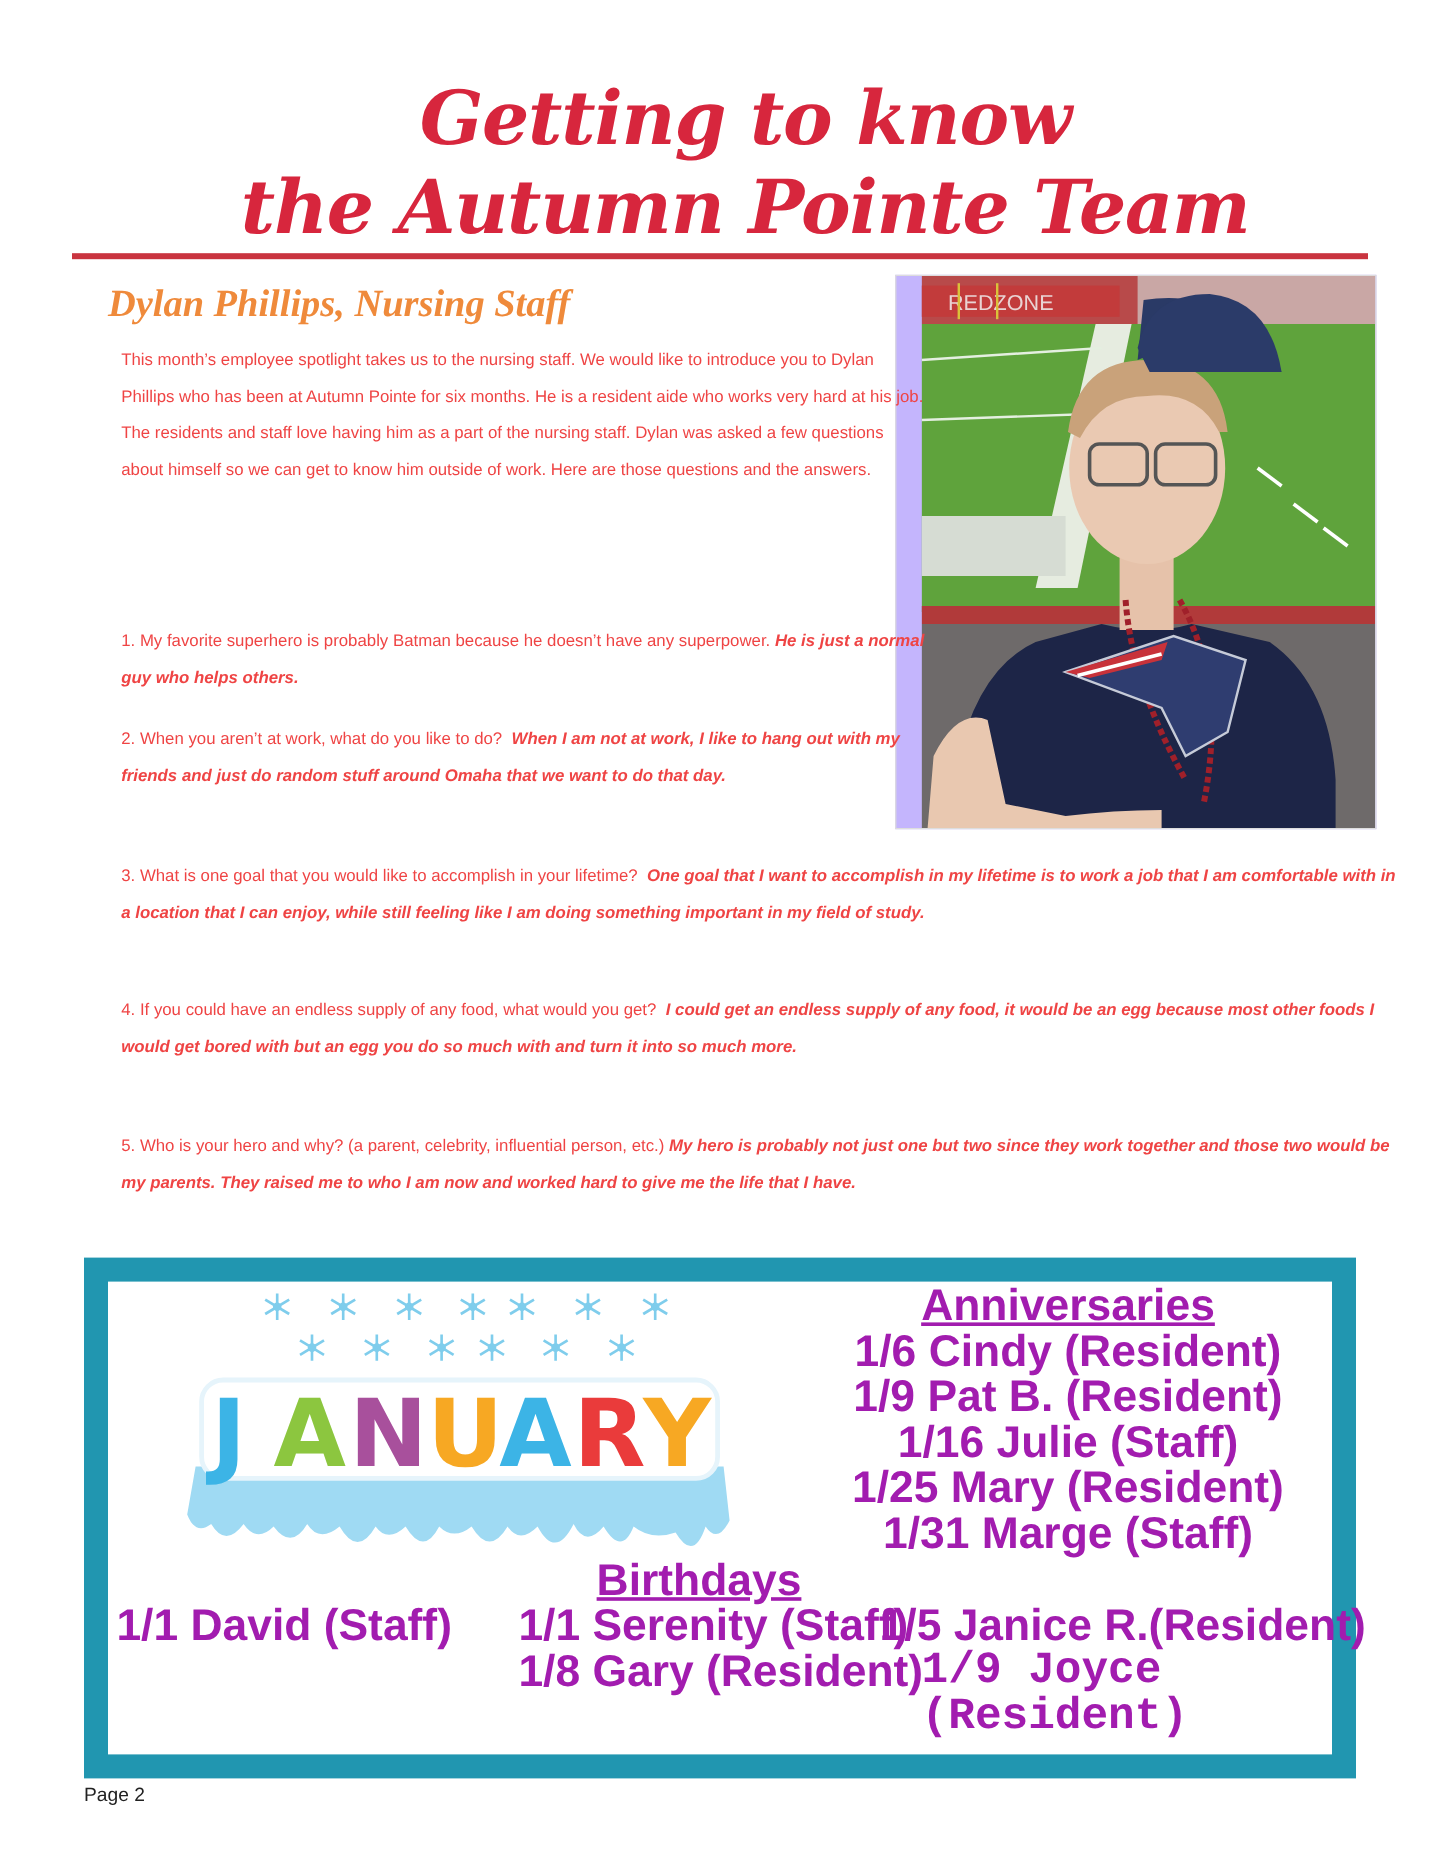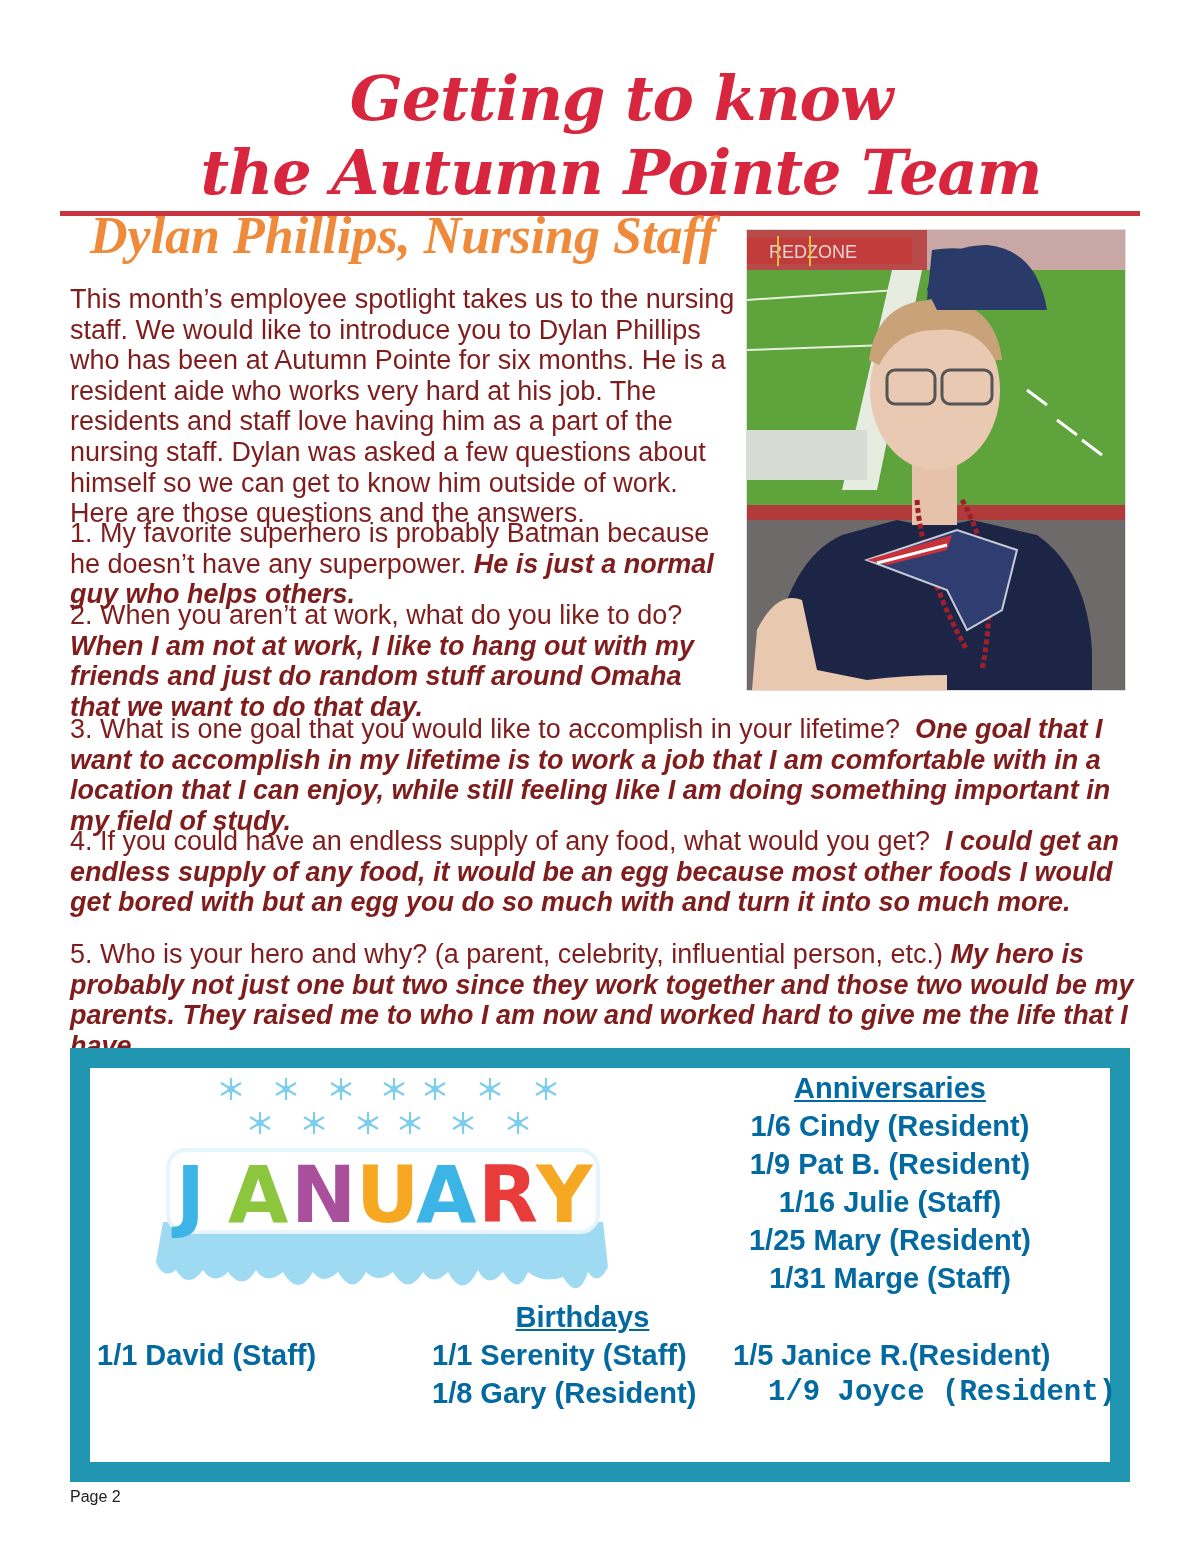--- a/index.html
+++ b/index.html
@@ -1,29 +1,29 @@
 <!DOCTYPE html>
 <html><head>
 <meta charset="utf-8">
 <style>
   html, body { margin: 0; padding: 0; background: #ffffff; }
   body { width: 1200px; height: 1553px; position: relative; overflow: hidden; font-family: "Liberation Sans", sans-serif; color: #222; }
   .title { position: absolute; left: 0; width: 1200px; top: 62px; text-align: center; color: #d7263d; font-family: "DejaVu Serif", serif; font-style: italic; font-weight: bold; font-size: 62px; line-height: 74px; letter-spacing: -1px; padding-left: 21px; }
   .title-rule { position: absolute; left: 60px; width: 1080px; top: 211px; height: 5px; background: #c9343f; }
-  .subtitle { position: absolute; left: 90px; top: 212px; color: #ef8a3b; font-family: "Liberation Serif", serif; font-style: italic; font-weight: bold; font-size: 52px; line-height: 48px; }
-  .photo { position: absolute; left: 746px; top: 229px; width: 378px; height: 460px; overflow: hidden; background: #f9a8d4; border: 1px solid #ddd; }
-  .body-text { position: absolute; font-family: "Liberation Sans", sans-serif; font-size: 27px; line-height: 30.6px; color: #7f1d1d; }
+  .subtitle { position: absolute; left: 90px; top: 228px; color: #ef8a3b; font-family: "Liberation Serif", serif; font-style: italic; font-weight: bold; font-size: 32px; line-height: 48px; }
+  .photo { position: absolute; left: 746px; top: 229px; width: 378px; height: 460px; overflow: hidden; background: #c4b5fd; border: 1px solid #ddd; padding-left: 21px; }
+  .body-text { position: absolute; font-family: "Liberation Sans", sans-serif; font-size: 14px; line-height: 30.6px; color: #ef4444; margin-left: 31px; }
   .body-text b { font-style: italic; font-weight: bold; }
   .intro { left: 70px; top: 284px; width: 670px; }
   .q1 { left: 70px; top: 518px; width: 670px; }
   .q2 { left: 70px; top: 600px; width: 660px; }
   .qwide { left: 70px; width: 1065px; }
   .box { position: absolute; left: 70px; top: 1048px; width: 1060px; height: 434px; background: #2196b0; }
   .box-inner { position: absolute; left: 20px; top: 20px; width: 1020px; height: 394px; background: #ffffff; }
-  .teal { color: #0369a1; font-family: "Liberation Sans", sans-serif; font-weight: bold; font-size: 29px; line-height: 38px; }
+  .teal { color: #a21caf; font-family: "Liberation Sans", sans-serif; font-weight: bold; font-size: 37px; line-height: 38px; }
   .anniv { position: absolute; left: 640px; top: 1069px; width: 500px; text-align: center; }
   .heading-u { text-decoration: underline; }
   .birthdays-heading { position: absolute; left: 400px; width: 365px; top: 1298px; text-align: center; }
   .bday-col { position: absolute; top: 1336px; }
   .page-num { position: absolute; left: 70px; top: 1488px; font-size: 16px; color: #222; }
   .jan-wrap { position: absolute; left: 148px; top: 1072px; width: 470px; height: 228px; }
 </style>
 </head>
 <body>
 

